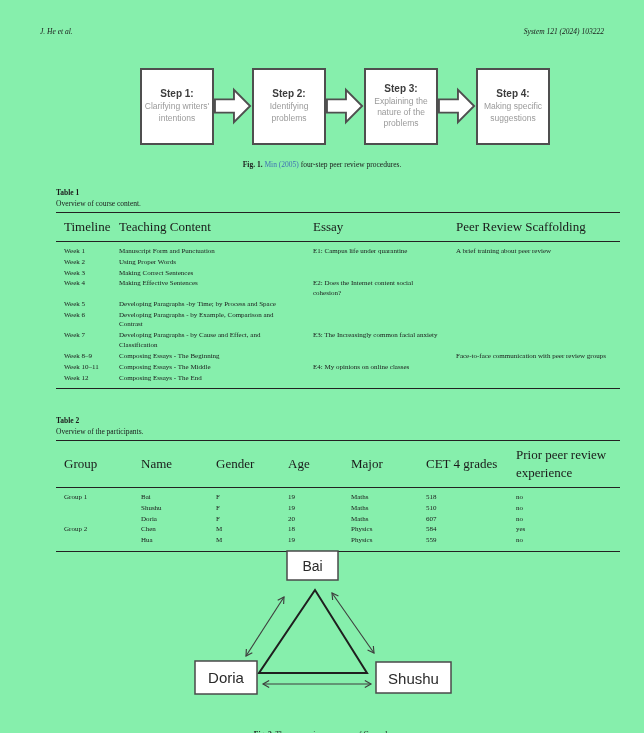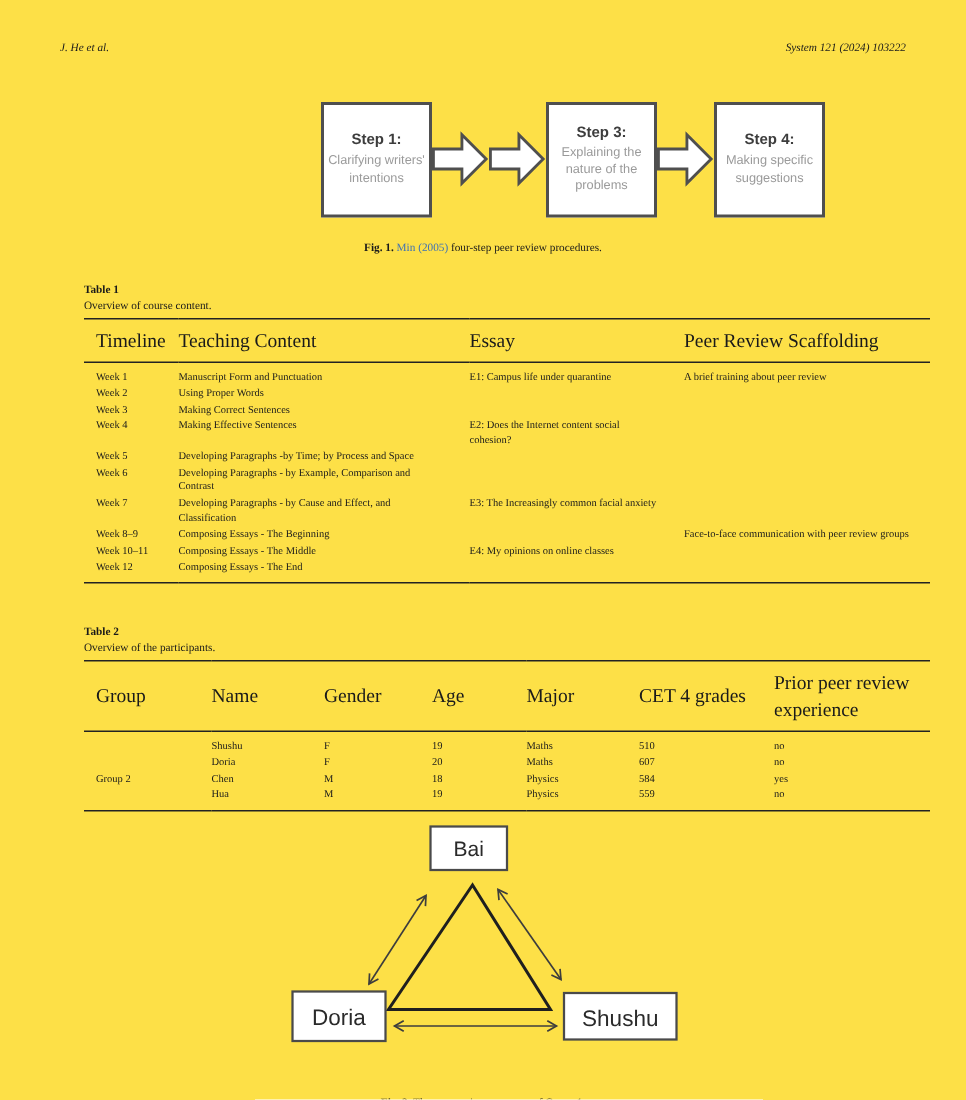--- a/index.html
+++ b/index.html
@@ -1,18 +1,18 @@
 <!DOCTYPE html>
 <html><head>
 <meta charset="utf-8">
 <style>
   * { margin:0; padding:0; box-sizing:border-box; }
   html,body { background:#ffffff; }
   .page {
-    position:relative; width:644px; height:733px; background:#fde047;
+    position:relative; width:644px; height:733px; background:#86efac;
     font-family:"Liberation Serif", serif; color:#1a1a1a; overflow:hidden;
   }
   
   .runhead {
     position:absolute; top:27px; left:40px; right:40px;
     display:flex; justify-content:space-between;
     font-style:italic; font-size:7.5px; color:#1a1a1a;
   }
   
   .fig1 {
@@ -76,20 +76,24 @@
   </div>
 
   <div class="fig1">
     <div class="step-box">
       <div class="step-title">Step 1:</div>
       <div class="step-desc">Clarifying writers' intentions</div>
     </div>
     <svg class="flow-arrow" viewBox="0 0 40 40">
       <polygon points="1,13 21,13 21,3 38,20 21,37 21,27 1,27" fill="#ffffff" stroke="#4f4f4f" stroke-width="2"></polygon>
     </svg>
+    <div class="step-box">
+      <div class="step-title">Step 2:</div>
+      <div class="step-desc">Identifying problems</div>
+    </div>
     <svg class="flow-arrow" viewBox="0 0 40 40">
       <polygon points="1,13 21,13 21,3 38,20 21,37 21,27 1,27" fill="#ffffff" stroke="#4f4f4f" stroke-width="2"></polygon>
     </svg>
     <div class="step-box">
       <div class="step-title">Step 3:</div>
       <div class="step-desc">Explaining the nature of the problems</div>
     </div>
     <svg class="flow-arrow" viewBox="0 0 40 40">
       <polygon points="1,13 21,13 21,3 38,20 21,37 21,27 1,27" fill="#ffffff" stroke="#4f4f4f" stroke-width="2"></polygon>
     </svg>
@@ -191,20 +195,29 @@
             <th>Group</th>
             <th>Name</th>
             <th>Gender</th>
             <th>Age</th>
             <th>Major</th>
             <th>CET 4 grades</th>
             <th>Prior peer review experience</th>
           </tr>
         </thead>
       <tbody>
+          <tr>
+            <td>Group 1</td>
+            <td>Bai</td>
+            <td>F</td>
+            <td>19</td>
+            <td>Maths</td>
+            <td>518</td>
+            <td>no</td>
+          </tr>
           <tr>
             <td></td>
             <td>Shushu</td>
             <td>F</td>
             <td>19</td>
             <td>Maths</td>
             <td>510</td>
             <td>no</td>
           </tr>
           <tr>

